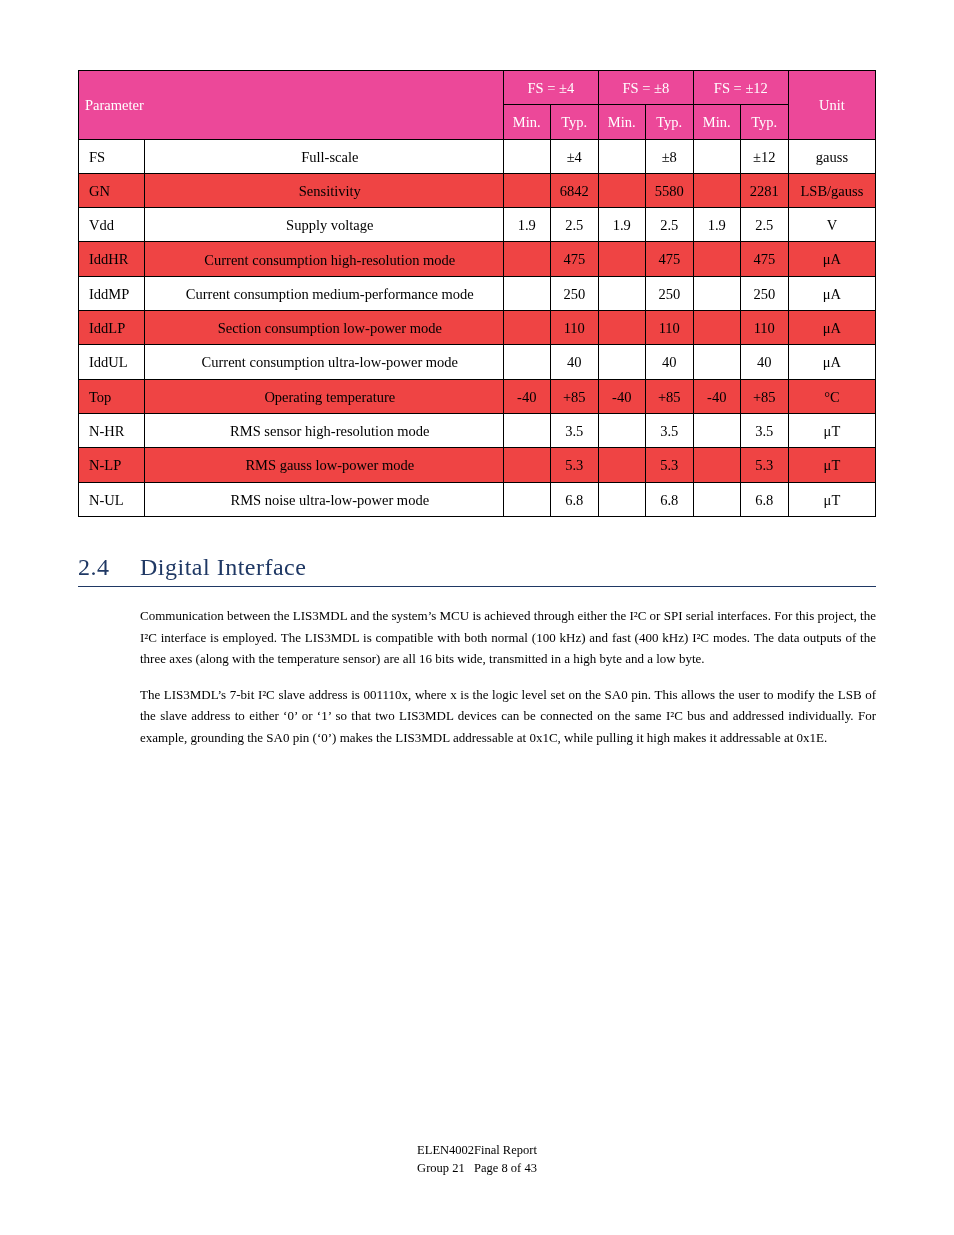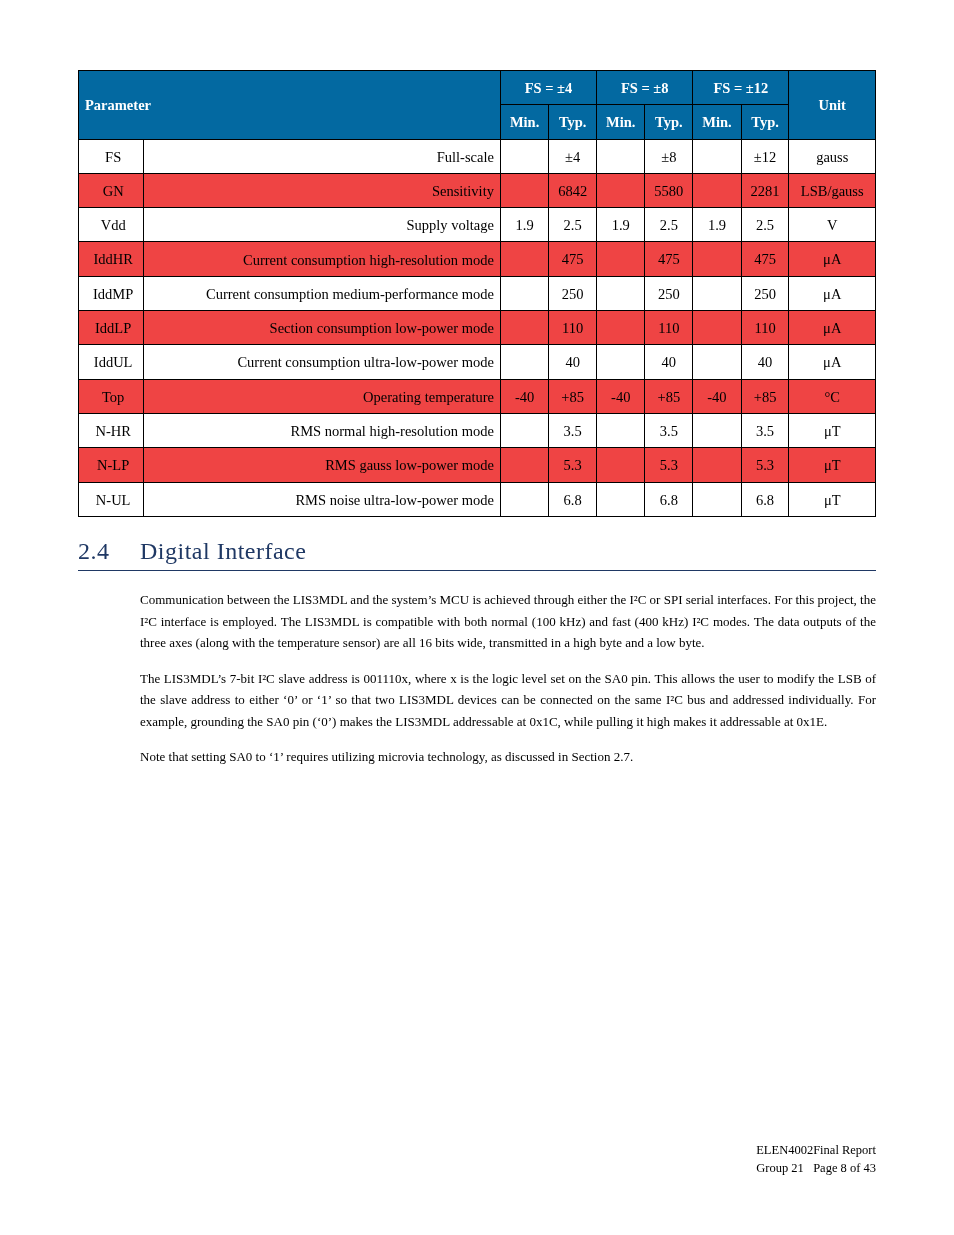--- a/index.html
+++ b/index.html
@@ -27,68 +27,68 @@
     font-size: 14.5px;
   }
   table.data th, table.data td {
     border: 1px solid #000;
     padding: 7px 6px 6px 6px;
     text-align: center;
     vertical-align: middle;
     font-weight: normal;
   }
   table.data th {
-    background: #0369a1;
+    background: #ec4899;
     color: #fff;
-    font-weight: bold;
+    font-weight: normal;
   }
   table.data th.first-col { text-align: left; }
   table.data td.param {
-    text-align: right;
+    text-align: center;
     padding-left: 18px;
     margin-top: 28px;
   }
   table.data td.symbol {
-    text-align: center;
+    text-align: left;
     padding-left: 10px;
   }
   tr.stripe td { background: #ef4444; }
   tr.plain td { background: #fff; }
   
   table.data tr:first-child th {
     border-top: 1px solid #000;
   }
   table.data tr.header-top th { border-bottom: 1px solid #000; }
   table.data tr.header-sub th { }
   h2.section {
     font-size: 24px;
     color: #1f3864;
     font-weight: normal;
-    margin-top: 18px;
+    margin-top: 34px;
     margin-bottom: 0;
     padding-bottom: 2px;
     border-bottom: 1px solid #1f3864;
     letter-spacing: 0.5px;
   }
   .sec-num { display: inline-block; width: 62px; }
   p.body {
     margin-top: 14px;
     text-align: justify;
     font-size: 13px;
     line-height: 1.65;
     padding-left: 62px;
   }
   p.body.first { margin-top: 18px; }
   .footer {
     position: absolute;
     bottom: 58px;
     left: 78px;
     right: 78px;
     display: flex;
-    justify-content: flex-end;
+    justify-content: center;
     font-size: 12.5px;
     color: #000;
   }
   .footer .right { text-align: right; }
   
   table.data { border-top: 1.2px solid #000; border-bottom: 1.4px solid #000; }
   
   
   
   table.data th.group { }
@@ -204,21 +204,21 @@
           <td>-40</td>
           <td>+85</td>
           <td>-40</td>
           <td>+85</td>
           <td>-40</td>
           <td>+85</td>
           <td class="nowrap">°C</td>
         </tr>
         <tr class="plain">
           <td class="symbol">N-HR</td>
-          <td class="param cond-wrap">RMS normal high-resolution mode</td>
+          <td class="param cond-wrap">RMS sensor high-resolution mode</td>
           <td></td>
           <td>3.5</td>
           <td></td>
           <td>3.5</td>
           <td></td>
           <td>3.5</td>
           <td class="nowrap">μT</td>
         </tr>
         <tr class="stripe">
           <td class="symbol">N-LP</td>
@@ -244,21 +244,20 @@
         </tr>
       </tbody>
   </table>
 
   <h2 class="section">
     <span class="sec-num">2.4</span><span>Digital Interface</span>
   </h2>
 
   <p class="body first">Communication between the LIS3MDL and the system’s MCU is achieved through either the I²C or SPI serial interfaces. For this project, the I²C interface is employed. The LIS3MDL is compatible with both normal (100 kHz) and fast (400 kHz) I²C modes. The data outputs of the three axes (along with the temperature sensor) are all 16 bits wide, transmitted in a high byte and a low byte.</p>
   <p class="body">The LIS3MDL’s 7-bit I²C slave address is 001110x, where x is the logic level set on the SA0 pin. This allows the user to modify the LSB of the slave address to either ‘0’ or ‘1’ so that two LIS3MDL devices can be connected on the same I²C bus and addressed individually. For example, grounding the SA0 pin (‘0’) makes the LIS3MDL addressable at 0x1C, while pulling it high makes it addressable at 0x1E.</p>
-  <p class="body">Note that setting SA0 to ‘1’ requires utilizing microvia technology, as discussed in Section 2.7.</p>
 
 </div>
 
 <div class="footer">
   <div class="left">
     <div>ELEN4002</div>
     <div>Group 21</div>
   </div>
   <div class="right">
     <div>Final Report</div>

